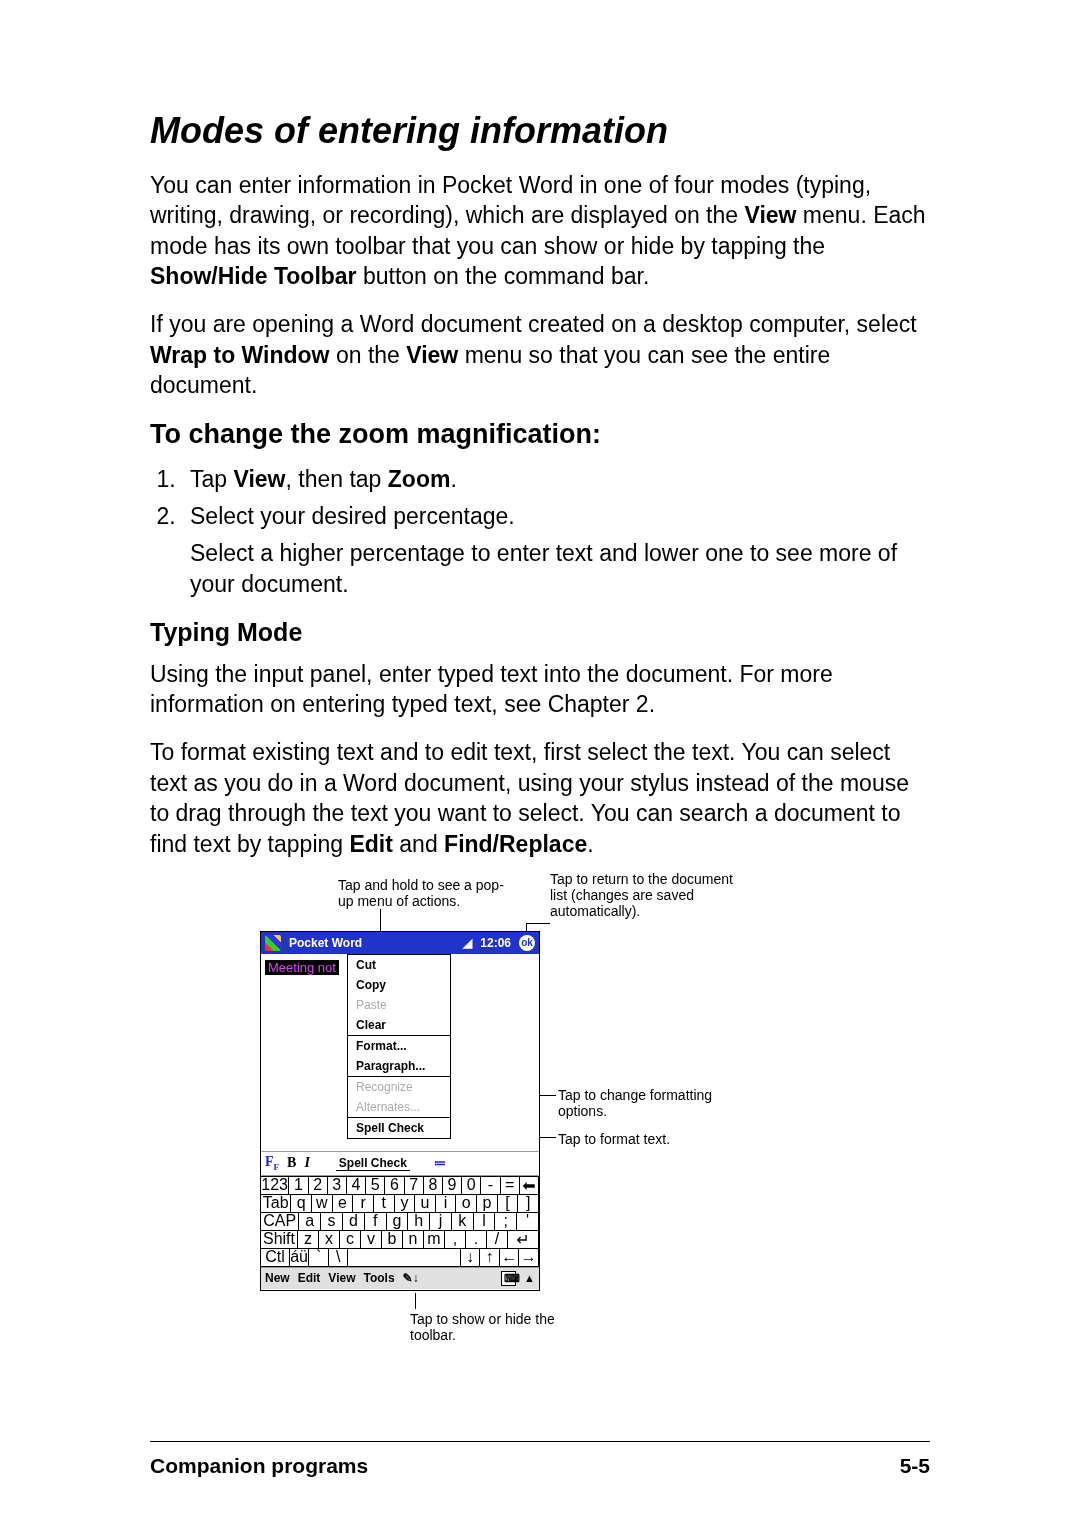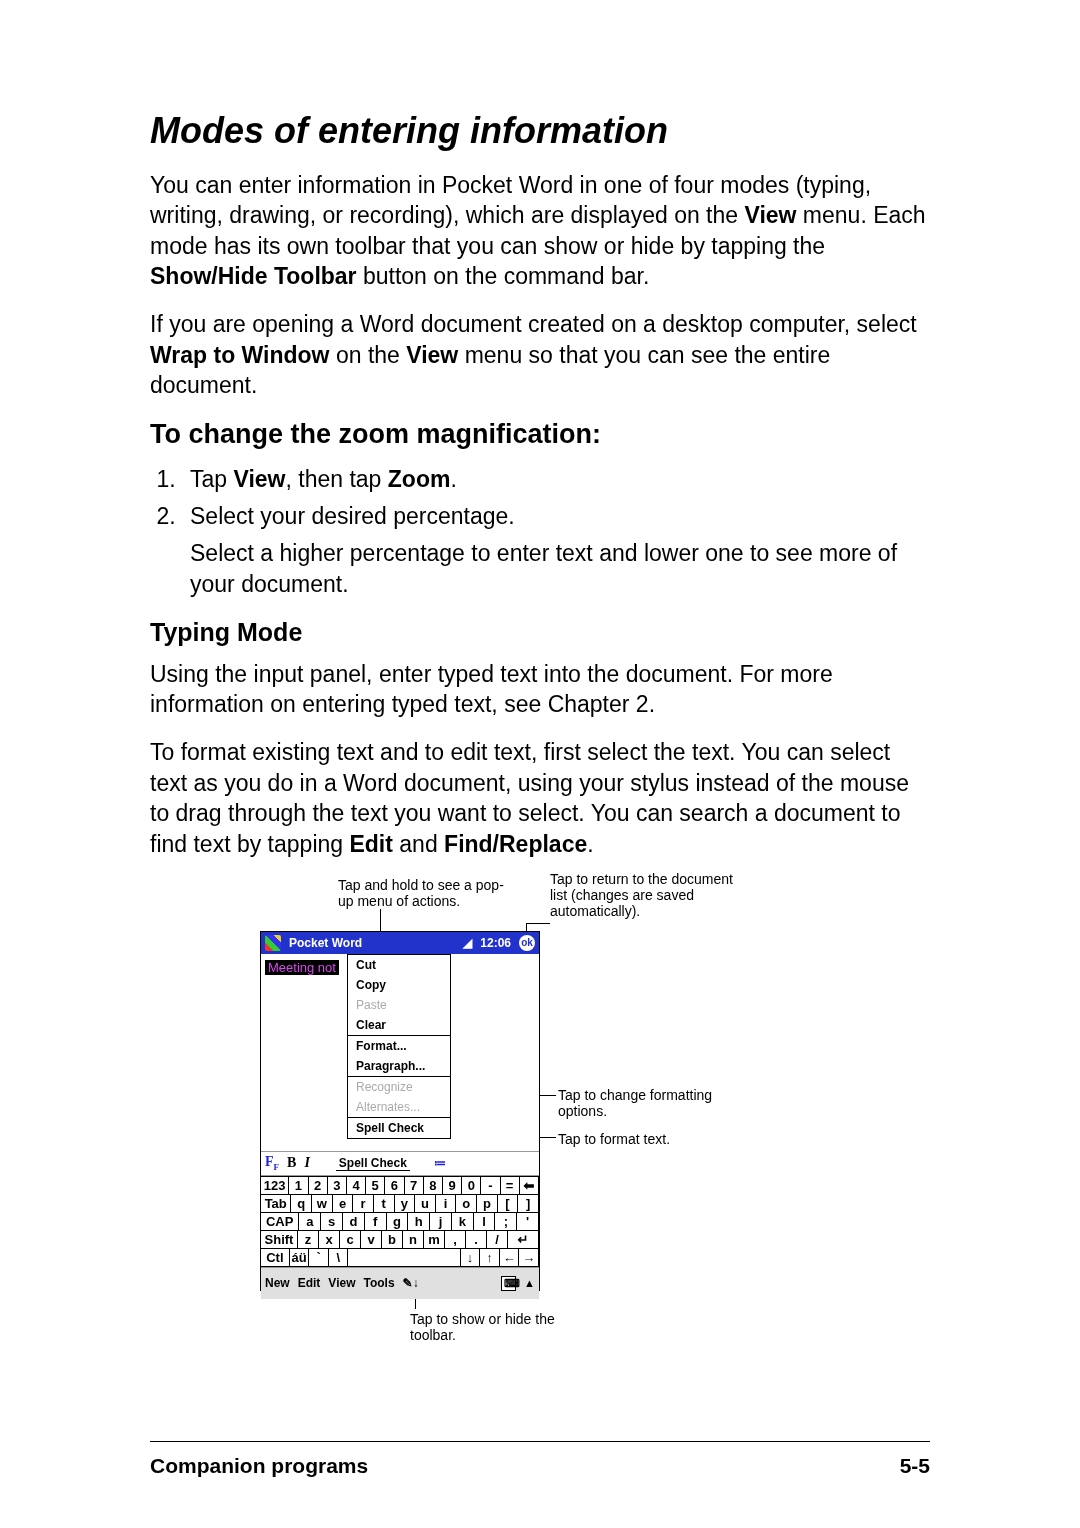--- a/index.html
+++ b/index.html
@@ -48,26 +48,26 @@
   .fmtbar { height: 24px; border-bottom: 1px solid #999; display: flex; align-items: center; gap: 8px; padding: 0 4px; }
   .fmtbar .fF { font-family: "Times New Roman", serif; font-weight: bold; color: #22d; font-size: 14px; }
   .fmtbar .fB { font-family: "Times New Roman", serif; font-weight: bold; font-size: 14px; }
   .fmtbar .fI { font-family: "Times New Roman", serif; font-style: italic; font-weight: bold; font-size: 14px; }
   .fmtbar .spell { font-weight: bold; font-size: 12px; border-bottom: 1px solid #000; padding: 0 3px; margin-left: 18px; }
   .fmtbar .bullets { margin-left: 16px; font-size: 12px; color: #22d; font-weight: bold; letter-spacing: 1px; }
 
   
   .kbd { border-top: 1px solid #000; }
   .kbd .krow { display: flex; height: 18px; }
-  .kbd .k { border: 1px solid #000; border-top: 0; border-left: 0; display: flex; align-items: center; justify-content: center; font-size: 13px; font-weight: bold; font-family: Arial, sans-serif; flex: 1; min-width: 0; }
+  .kbd .k { border: 1px solid #000; border-top: 0; border-left: 0; display: flex; align-items: center; justify-content: center; font-size: 16px; font-weight: normal; font-family: Arial, sans-serif; flex: 1; min-width: 0; }
   .kbd .k.wide { flex: 1.5; }
   .kbd .k.wider { flex: 1.8; }
   .kbd .k.space { flex: 6; }
 
-  .menubar { height: 32px; display: flex; align-items: center; gap: 8px; padding: 0 4px; background: #e0e0e0; border-top: 1px solid #999; font-size: 12px; font-weight: bold; }
+  .menubar { height: 22px; display: flex; align-items: center; gap: 8px; padding: 0 4px; background: #e0e0e0; border-top: 1px solid #999; font-size: 12px; font-weight: bold; }
   .menubar .sep { flex: 1; }
   .menubar .panel { font-size: 11px; border: 1px solid #000; padding: 0 2px; display: inline-flex; gap: 1px; background: #fff; }
   .menubar .panel span { width: 9px; text-align: center; }
   .menubar .arrowup { font-size: 11px; }
 
   
   .footerline { position: absolute; left: 150px; right: 150px; bottom: 86px; border-top: 1px solid #000; }
   .footer { position: absolute; left: 150px; right: 150px; bottom: 50px; display: flex; justify-content: space-between; font-size: 21px; font-weight: bold; }
 </style>
 </head>

